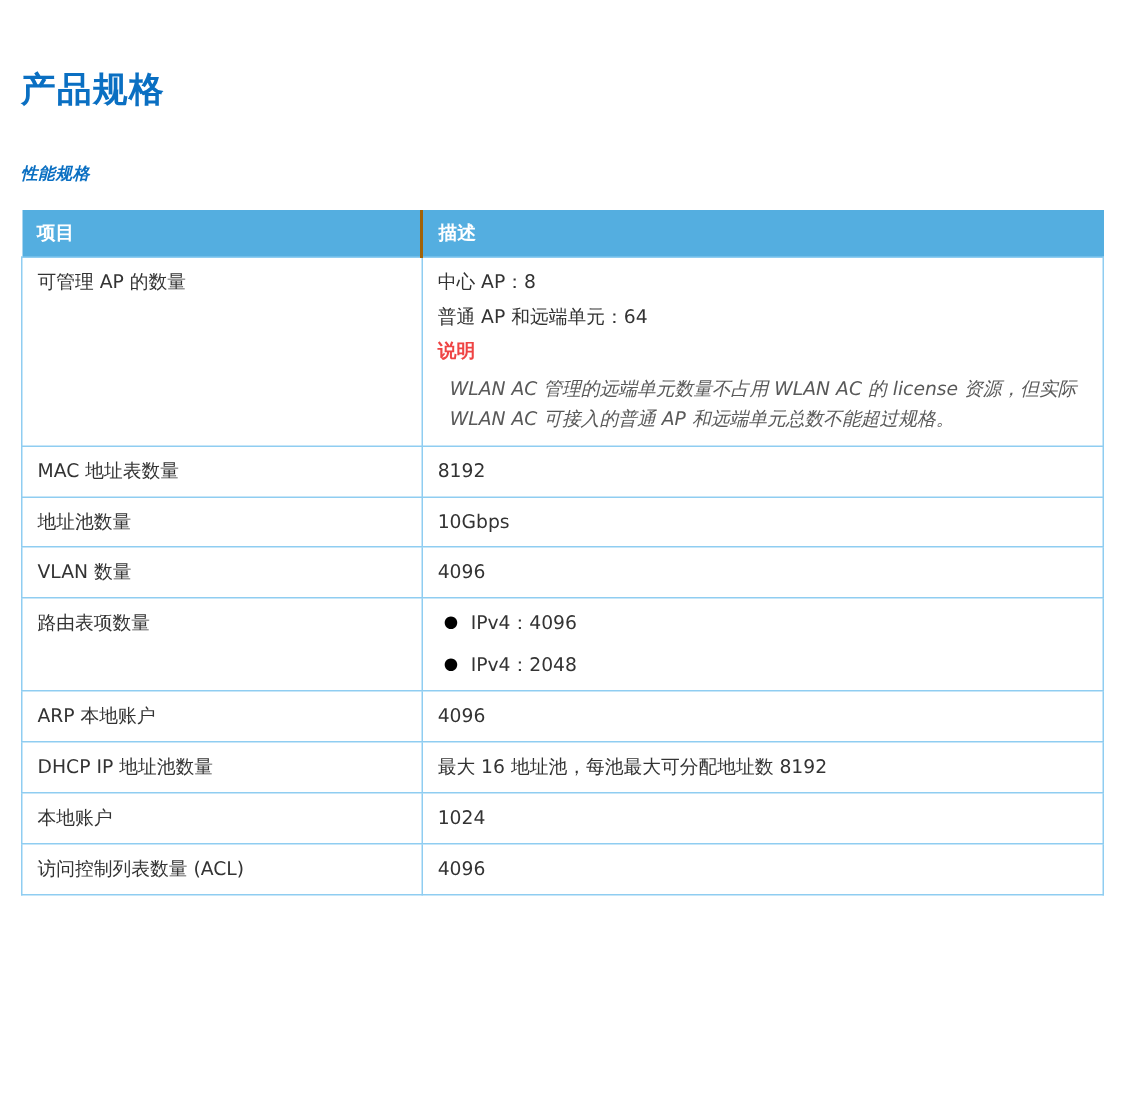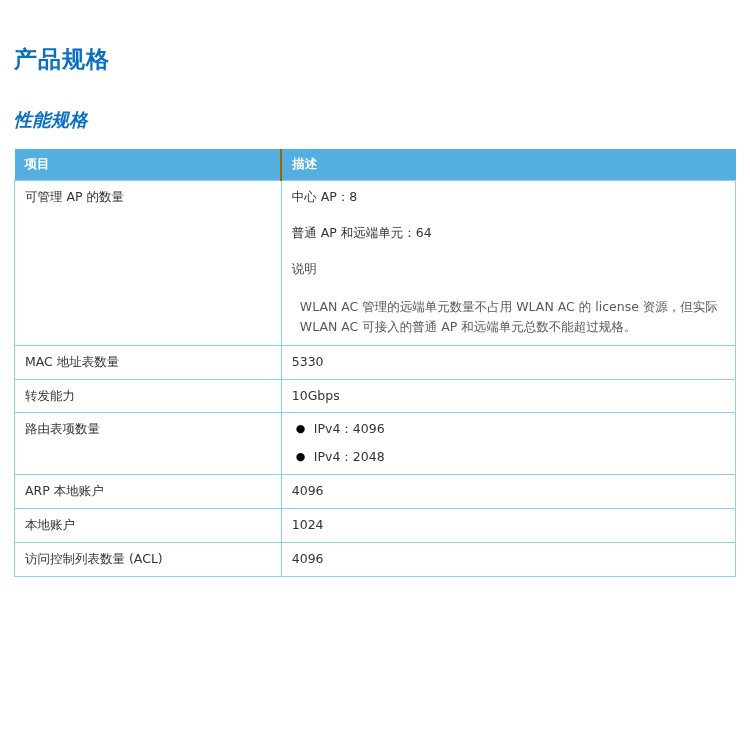--- a/index.html
+++ b/index.html
@@ -19,21 +19,21 @@
   .container{padding:44px 14px 0 14px;}
   .page-title{
     margin:0;
     font-size:23px;
     font-weight:bold;
     color:var(--blue);
     letter-spacing:1px;
   }
   .section-title{
     margin-top:33px;
-    font-size:18px;
+    font-size:11px;
     font-weight:bold;
     font-style:italic;
     color:var(--blue);
     letter-spacing:0.5px;
   }
   table.spec-table{
     margin-top:17px;
     width:100%;
     border-collapse:collapse;
     table-layout:fixed;
@@ -49,23 +49,24 @@
   .spec-table th + th{border-left:2px solid #a16207;}
   .spec-table col.col-item{width:37%;}
   .spec-table td{
     border:1px solid var(--border);
     font-size:12.5px;
     color:var(--text);
     padding:8px 10px;
     vertical-align:top;
     line-height:1.35;
   }
-  .desc-line + .desc-line{margin-top:19px;}
-  .note-label{font-weight:normal;color:#404040;}
+  .desc-line + .desc-line{margin-top:6px;}
+  .note-label{font-weight:bold;color:#ef4444;}
   .note-text{
+    font-style:italic;
     color:var(--note);
     padding-left:8px;
     line-height:1.6;
   }
   .bullet-item{display:flex;}
   .bullet-item + .bullet-item{margin-top:11px;}
   .bullet-dot{
     flex:0 0 auto;
     width:22px;
     font-size:11px;
@@ -100,27 +101,33 @@
           <td>
             <div class="desc-line">中心 AP：8</div>
             <div class="desc-line">普通 AP 和远端单元：64</div>
             <div class="desc-line note-label">说明</div>
             <div class="desc-line note-text">WLAN AC 管理的远端单元数量不占用 WLAN AC 的 license 资源，但实际 WLAN AC 可接入的普通 AP 和远端单元总数不能超过规格。</div>
           </td>
         </tr>
         <tr>
           <td>MAC 地址表数量</td>
           <td>
-            <div class="desc-line">5330</div>
+            <div class="desc-line">8192</div>
           </td>
         </tr>
         <tr>
-          <td>转发能力</td>
+          <td>地址池数量</td>
           <td>
             <div class="desc-line">10Gbps</div>
+          </td>
+        </tr>
+        <tr>
+          <td>VLAN 数量</td>
+          <td>
+            <div class="desc-line">4096</div>
           </td>
         </tr>
         <tr>
           <td>路由表项数量</td>
           <td>
             <div class="desc-line bullet-item">
               <span class="bullet-dot">●</span>
               <span class="bullet-text">IPv4：4096</span>
             </div>
             <div class="desc-line bullet-item">
@@ -129,20 +136,26 @@
             </div>
           </td>
         </tr>
         <tr>
           <td>ARP 本地账户</td>
           <td>
             <div class="desc-line">4096</div>
           </td>
         </tr>
         <tr>
+          <td>DHCP IP 地址池数量</td>
+          <td>
+            <div class="desc-line">最大 16 地址池，每池最大可分配地址数 8192</div>
+          </td>
+        </tr>
+        <tr>
           <td>本地账户</td>
           <td>
             <div class="desc-line">1024</div>
           </td>
         </tr>
         <tr>
           <td>访问控制列表数量 (ACL)</td>
           <td>
             <div class="desc-line">4096</div>
           </td>

